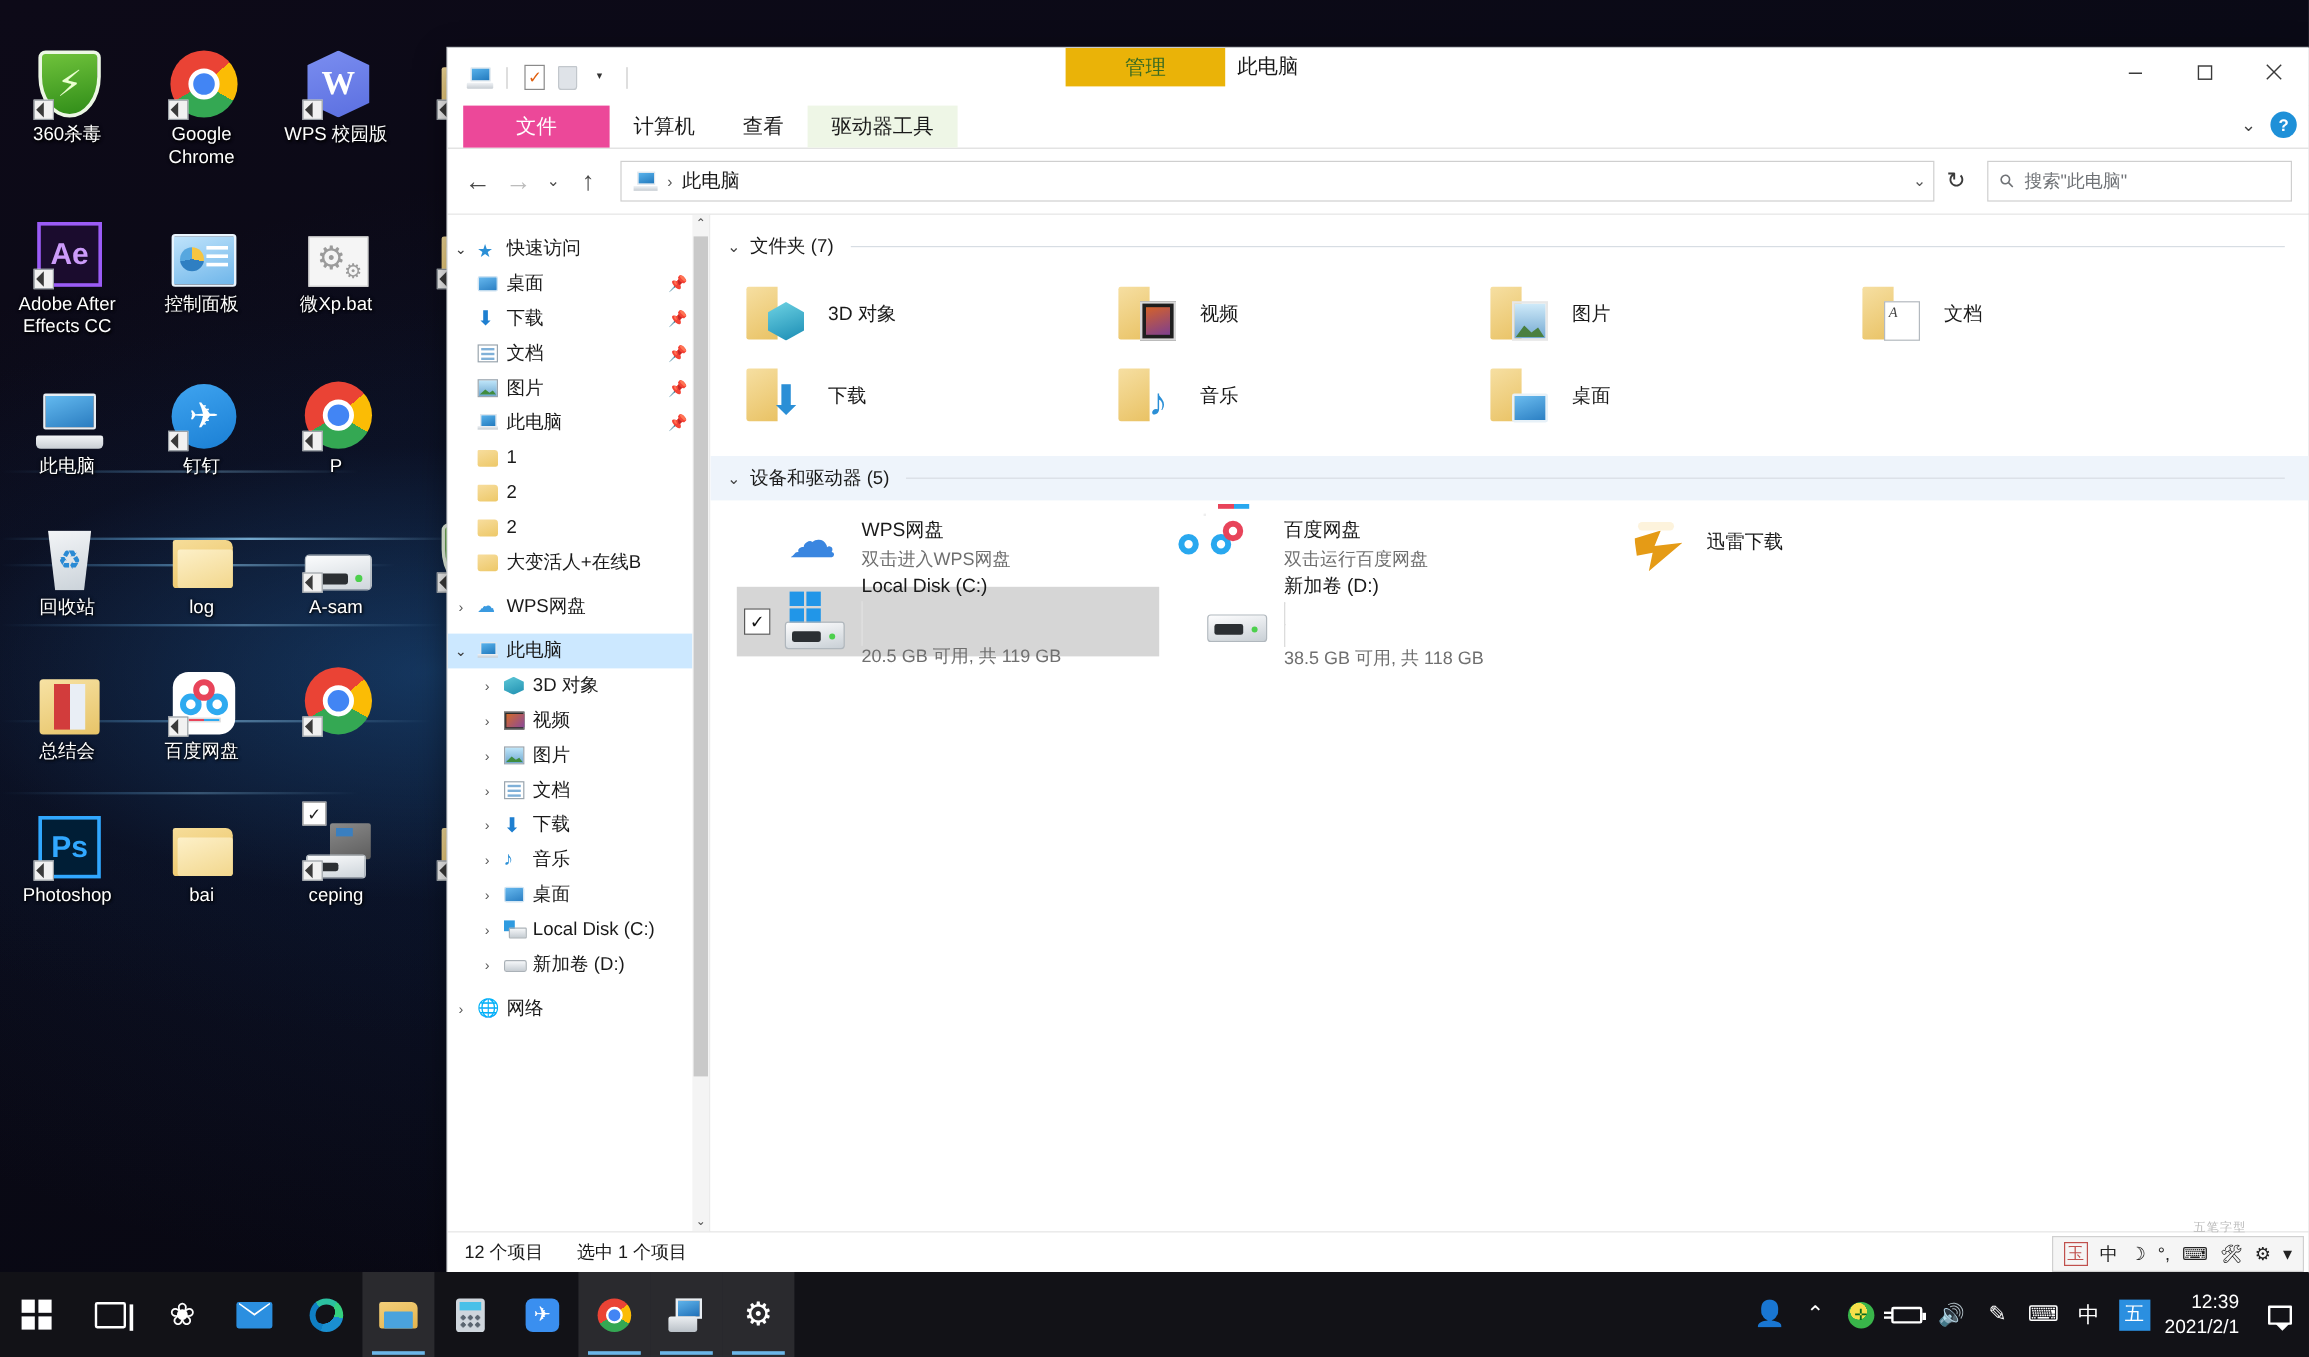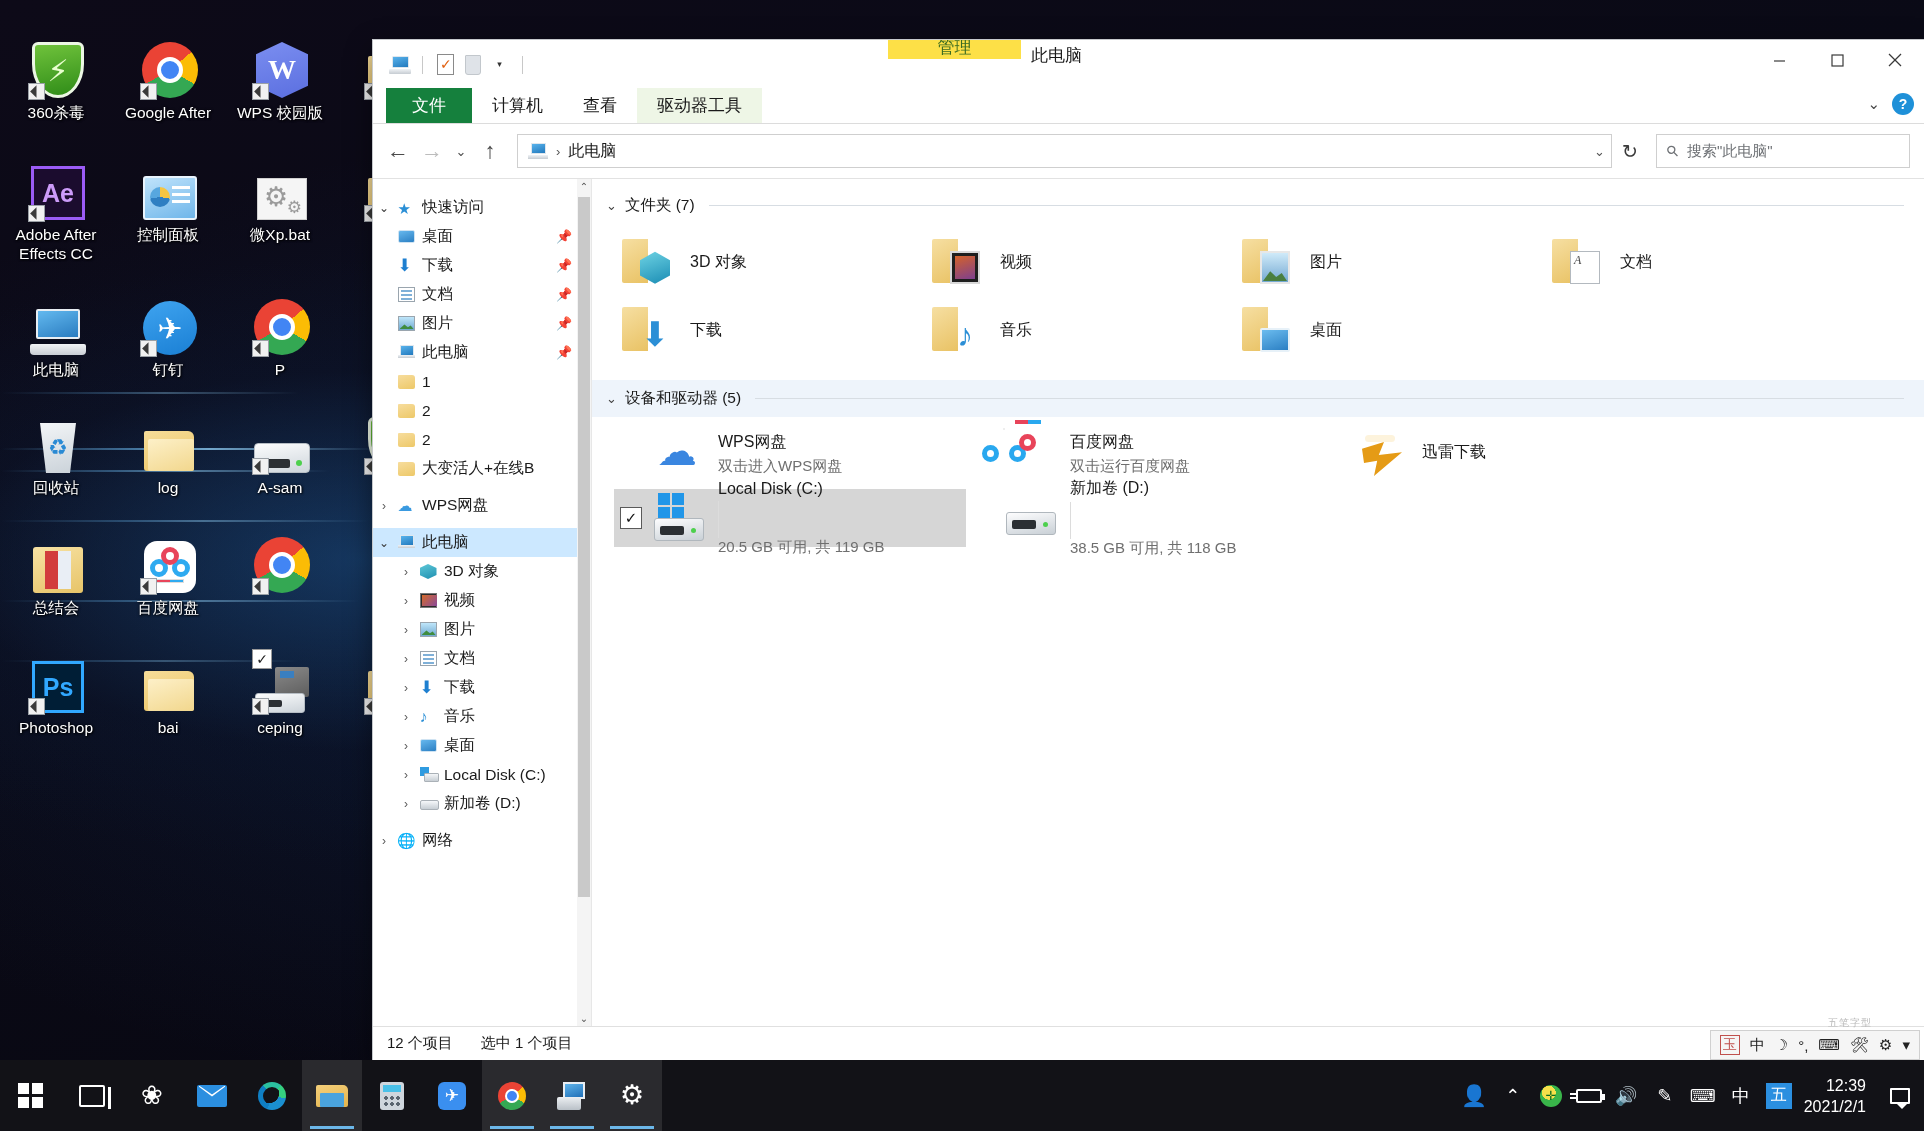--- a/index.html
+++ b/index.html
@@ -273,23 +273,23 @@
   .qat-doc {
     width: 17px; height: 21px; background: #fff; border: 1px solid #8a8a8a;
     position: relative;
   }
   .qat-doc::after { content:"\2713"; position:absolute; left:2px; top:2px; color:#e06010; font-size:14px; line-height:14px;}
   .qat-paste { width: 16px; height: 20px; background:#dfe3e8; border:1px solid #c2c7cc; border-radius:1px 1px 3px 3px;}
   .qat-caret { font-size: 9px; color: #333; position:relative; top:-1px; }
 
   .ctx-tab-wrap {
     position: absolute; left: 515px; top: 0;
-    width: 133px; height: 19px;
-    background: #fde047;
-    display: flex; align-items: flex-end; justify-content: center;
+    width: 133px; height: 32px;
+    background: #eab308;
+    display: flex; align-items: center; justify-content: center;
   }
   .ctx-tab-wrap span { color: #3a6b22; font-size: 17px; }
   .win-title {
     position: absolute; left: 658px; top: 0;
     height: 30px; display: flex; align-items: center;
     font-size: 17px; color: #1a1a1a;
   }
   .wincontrols {
     position: absolute; right: 0; top: 0;
     display: flex;
@@ -309,21 +309,21 @@
     border-bottom: 1px solid #dcdcdc;
     position: relative;
     flex: none;
   }
   .rtab {
     display: flex; align-items: center; justify-content: center;
     padding: 0 20px;
     font-size: 17px; color: #1a1a1a;
     cursor: default;
   }
-  .rtab.file { background: #15803d; color: #fff; padding: 0 26px; }
+  .rtab.file { background: #ec4899; color: #fff; padding: 0 44px; }
   .rtab.ctx { background: #eef6e6; }
   .ribbon-right {
     position: absolute; right: 10px; top: 5px;
     display: flex; align-items: center; gap: 12px;
   }
   .chev-down { color: #444; font-size: 15px; }
   .helpbtn {
     width: 22px; height: 22px; border-radius: 50%;
     background: #1e90d8; color: #fff;
     display:flex; align-items:center; justify-content:center;
@@ -654,21 +654,21 @@
         <div class="shield360">⚡</div>
         <span class="shortcut-arrow"></span>
       </div>
       <div class="label">360杀毒</div>
     </div>
     <div class="desk-icon">
       <div class="glyphbox">
         <div class="chrome"></div>
         <span class="shortcut-arrow"></span>
       </div>
-      <div class="label">Google After</div>
+      <div class="label">Google Chrome</div>
     </div>
     <div class="desk-icon">
       <div class="glyphbox">
         <div class="wps">W</div>
         <span class="shortcut-arrow"></span>
       </div>
       <div class="label">WPS 校园版</div>
     </div>
     <div class="desk-icon">
       <div class="glyphbox">

